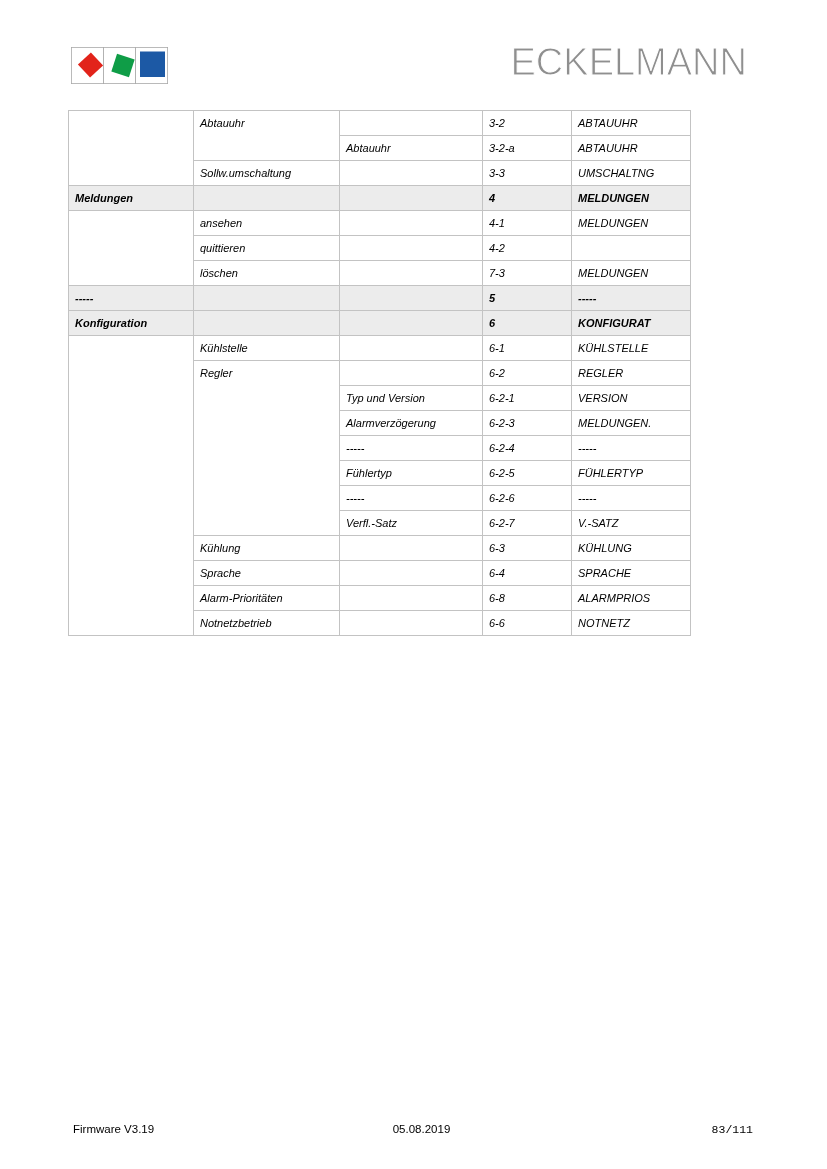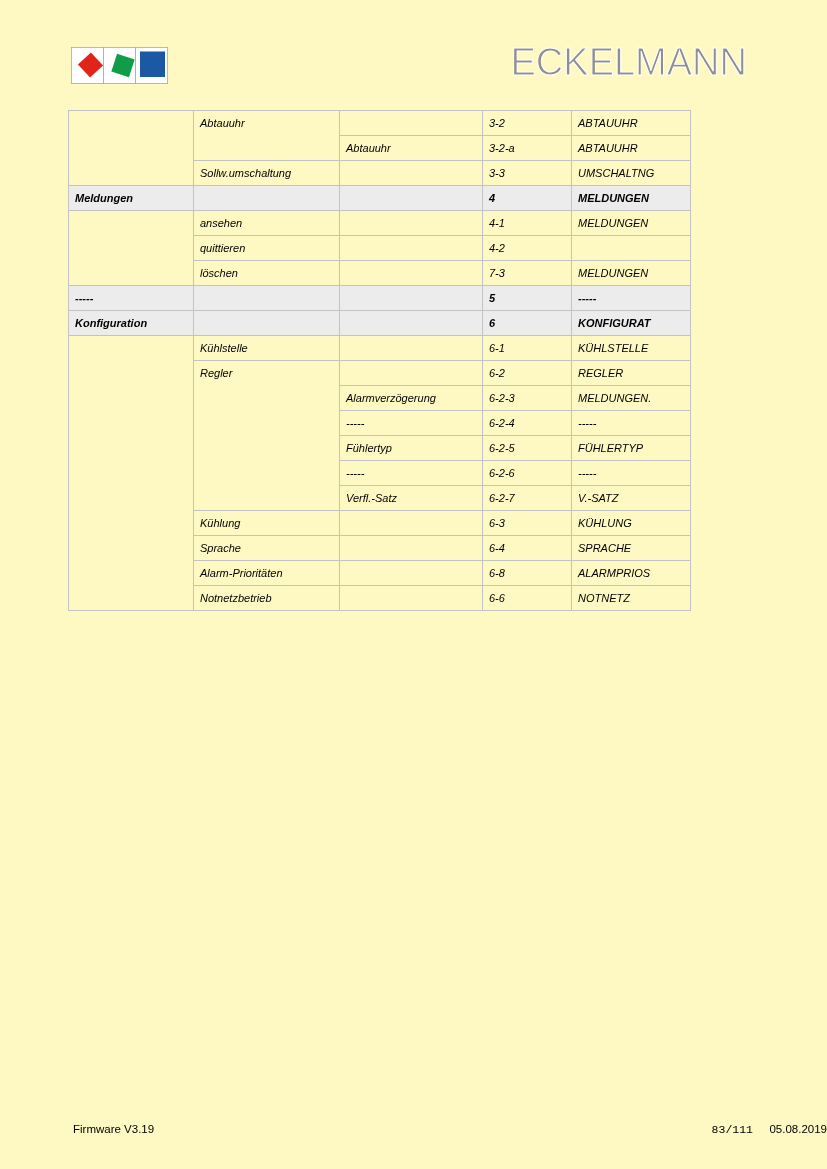--- a/index.html
+++ b/index.html
@@ -5,21 +5,21 @@
   :root{
     --border:#c3c3c3;
     --section-bg:#ececec;
     --text:#000000;
   }
   html,body{margin:0;padding:0;background:#e8e8e8;}
   .page{
     position:relative;
     width:827px;height:1169px;
     margin:0 auto;
-    background:#fef9c3;
+    background:#ffffff;
     font-family:"Liberation Sans", sans-serif;
     color:var(--text);
     overflow:hidden;
   }
 
   
   .logo{position:absolute;left:71px;top:47px;}
   .wordmark{
     position:absolute;top:43px;right:80px;
     font-size:38px;line-height:38px;
@@ -54,21 +54,21 @@
   .c1{width:146px}
   .c2{width:143px}
   .c3{width:89px}
   .c4{width:119px}
 
   
   .footer-left,.footer-center,.footer-right{
     position:absolute;top:1123px;font-size:11.5px;line-height:13px;
   }
   .footer-left{left:73px;}
-  .footer-center{left:16px;right:0;text-align:right;}
+  .footer-center{left:16px;right:0;text-align:center;}
   .footer-right{right:74px;font-family:Liberation Mono, monospace;}
 </style>
 </head>
 <body>
 
 <div class="page">
 
   <svg class="logo" width="97" height="37" viewBox="0 0 97 37" aria-hidden="true">
     <rect x="0.4" y="0.4" width="32.1" height="36.2" fill="#ffffff" stroke-width="0.8" stroke="#a9a9a9"></rect>
     <rect x="32.5" y="0.4" width="32.1" height="36.2" fill="#ffffff" stroke-width="0.8" stroke="#a9a9a9"></rect>
@@ -154,20 +154,27 @@
       <div class="mrow">
       <div class="cell c0"></div>
       <div class="cell c1 bt">Regler</div>
       <div class="cell c2 bt"></div>
       <div class="cell c3 bt">6-2</div>
       <div class="cell c4 bt">REGLER</div>
     </div>
       <div class="mrow">
       <div class="cell c0"></div>
       <div class="cell c1"></div>
+      <div class="cell c2 bt">Typ und Version</div>
+      <div class="cell c3 bt">6-2-1</div>
+      <div class="cell c4 bt">VERSION</div>
+    </div>
+      <div class="mrow">
+      <div class="cell c0"></div>
+      <div class="cell c1"></div>
       <div class="cell c2 bt">Alarmverzögerung</div>
       <div class="cell c3 bt">6-2-3</div>
       <div class="cell c4 bt">MELDUNGEN.</div>
     </div>
       <div class="mrow">
       <div class="cell c0"></div>
       <div class="cell c1"></div>
       <div class="cell c2 bt">-----</div>
       <div class="cell c3 bt">6-2-4</div>
       <div class="cell c4 bt">-----</div>

